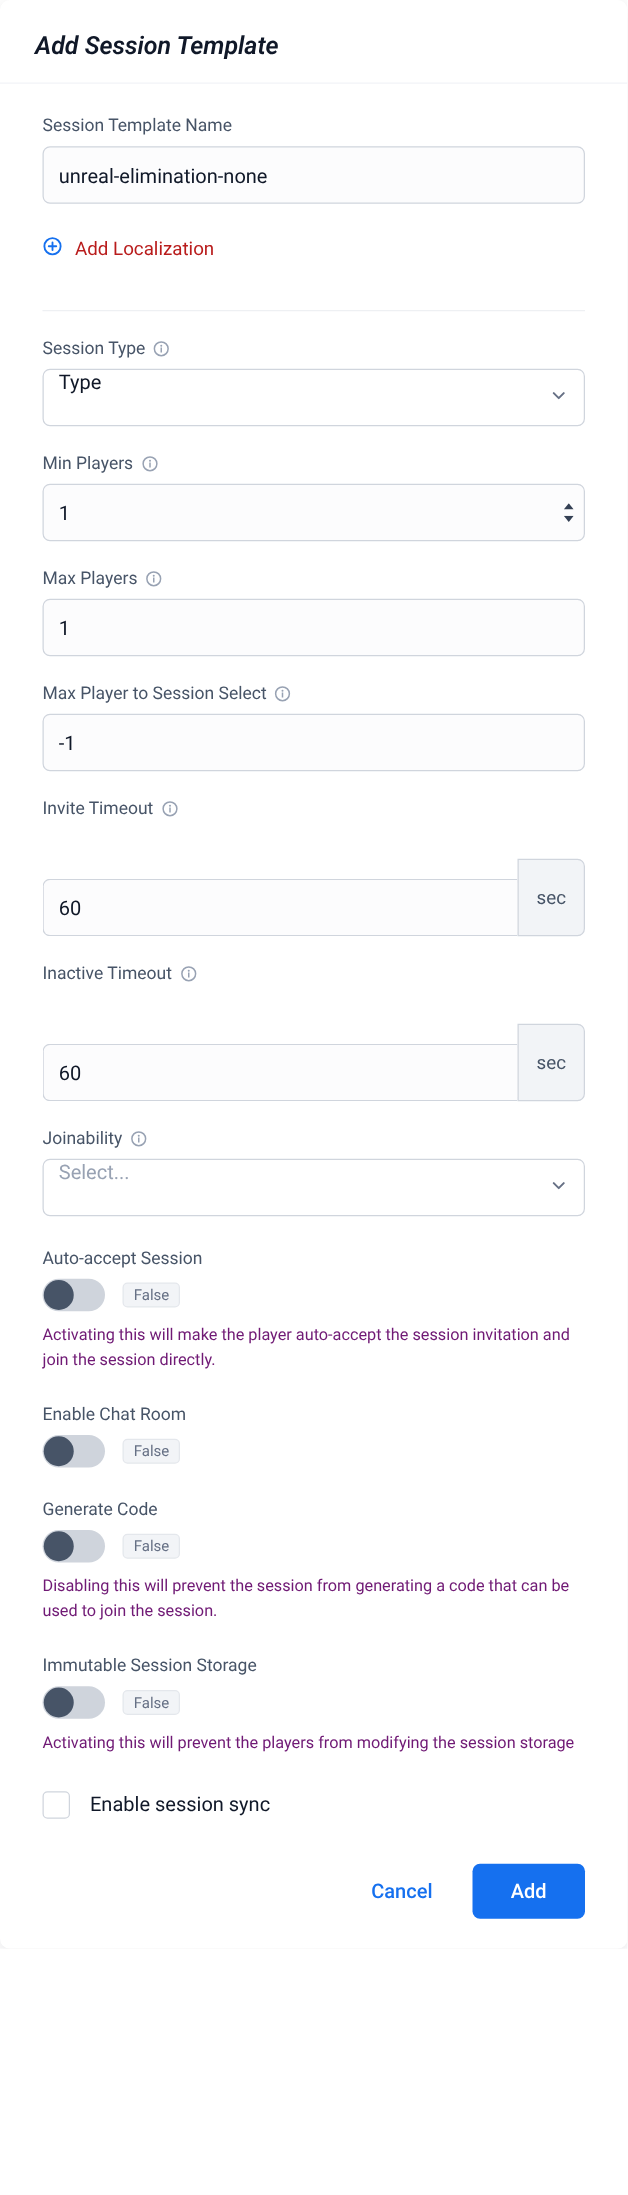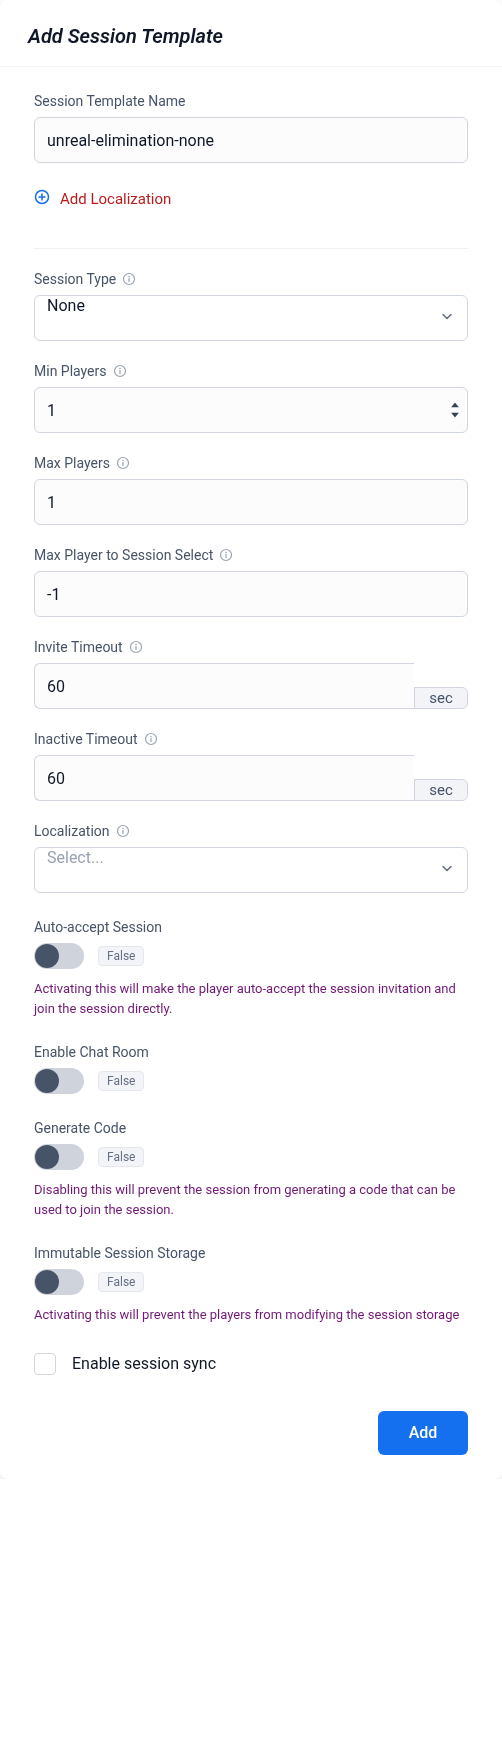--- a/index.html
+++ b/index.html
@@ -110,20 +110,21 @@
     padding: 0;
   }
   .input-group {
     display: flex;
     width: 100%;
   }
   .input-group .text-input {
     border-radius: 6px 0 0 6px;
     border-right: none;
     flex: 1;
+    margin-top: 40px;
   }
   .input-suffix {
     display: flex;
     align-items: center;
     justify-content: center;
     padding: 0 14px;
     border: 1px solid #d0d5dd;
     border-radius: 0 6px 6px 0;
     background: #f2f4f7;
     font-size: 15px;
@@ -264,21 +265,21 @@
         <span class="info-icon">
           <svg viewBox="0 0 14 14">
               <circle cx="7" cy="7" r="5.5" stroke="#98a2b3" stroke-width="1.2" fill="none"></circle>
               <circle cx="7" cy="4.5" r="0.8" fill="#98a2b3"></circle>
               <rect x="6.4" y="6" width="1.2" height="4" fill="#98a2b3"></rect>
             </svg>
         </span>
       </div>
       <div class="select-wrap">
         <div class="select-input">
-          <span>None</span>
+          <span>Type</span>
         </div>
         <span class="select-chevron">
           <svg width="14" height="14" viewBox="0 0 14 14">
               <path d="M3 5l4 4 4-4" stroke="#667085" stroke-width="1.6" fill="none" stroke-linecap="round" stroke-linejoin="round"></path>
             </svg>
         </span>
       </div>
     </div>
 
     <div class="field">
@@ -366,21 +367,21 @@
         </span>
       </div>
       <div class="input-group">
         <input class="text-input" value="60" style="">
         <div class="input-suffix">sec</div>
       </div>
     </div>
 
     <div class="field">
       <div class="label-row">
-        <span class="field-label">Localization</span>
+        <span class="field-label">Joinability</span>
         <span class="info-icon">
           <svg viewBox="0 0 14 14">
               <circle cx="7" cy="7" r="5.5" stroke="#98a2b3" stroke-width="1.2" fill="none"></circle>
               <circle cx="7" cy="4.5" r="0.8" fill="#98a2b3"></circle>
               <rect x="6.4" y="6" width="1.2" height="4" fill="#98a2b3"></rect>
             </svg>
         </span>
       </div>
       <div class="select-wrap">
         <div class="select-input">
@@ -430,15 +431,16 @@
     <div class="toggle-help">Activating this will prevent the players from modifying the session storage</div>
 
     <div class="checkbox-row">
       <div class="checkbox"></div>
       <span class="checkbox-label">Enable session sync</span>
     </div>
 
   </div>
 
   <div class="modal-footer">
+    <button class="btn btn-secondary">Cancel</button>
     <button class="btn btn-primary">Add</button>
   </div>
 </div>
 
 </body></html>

